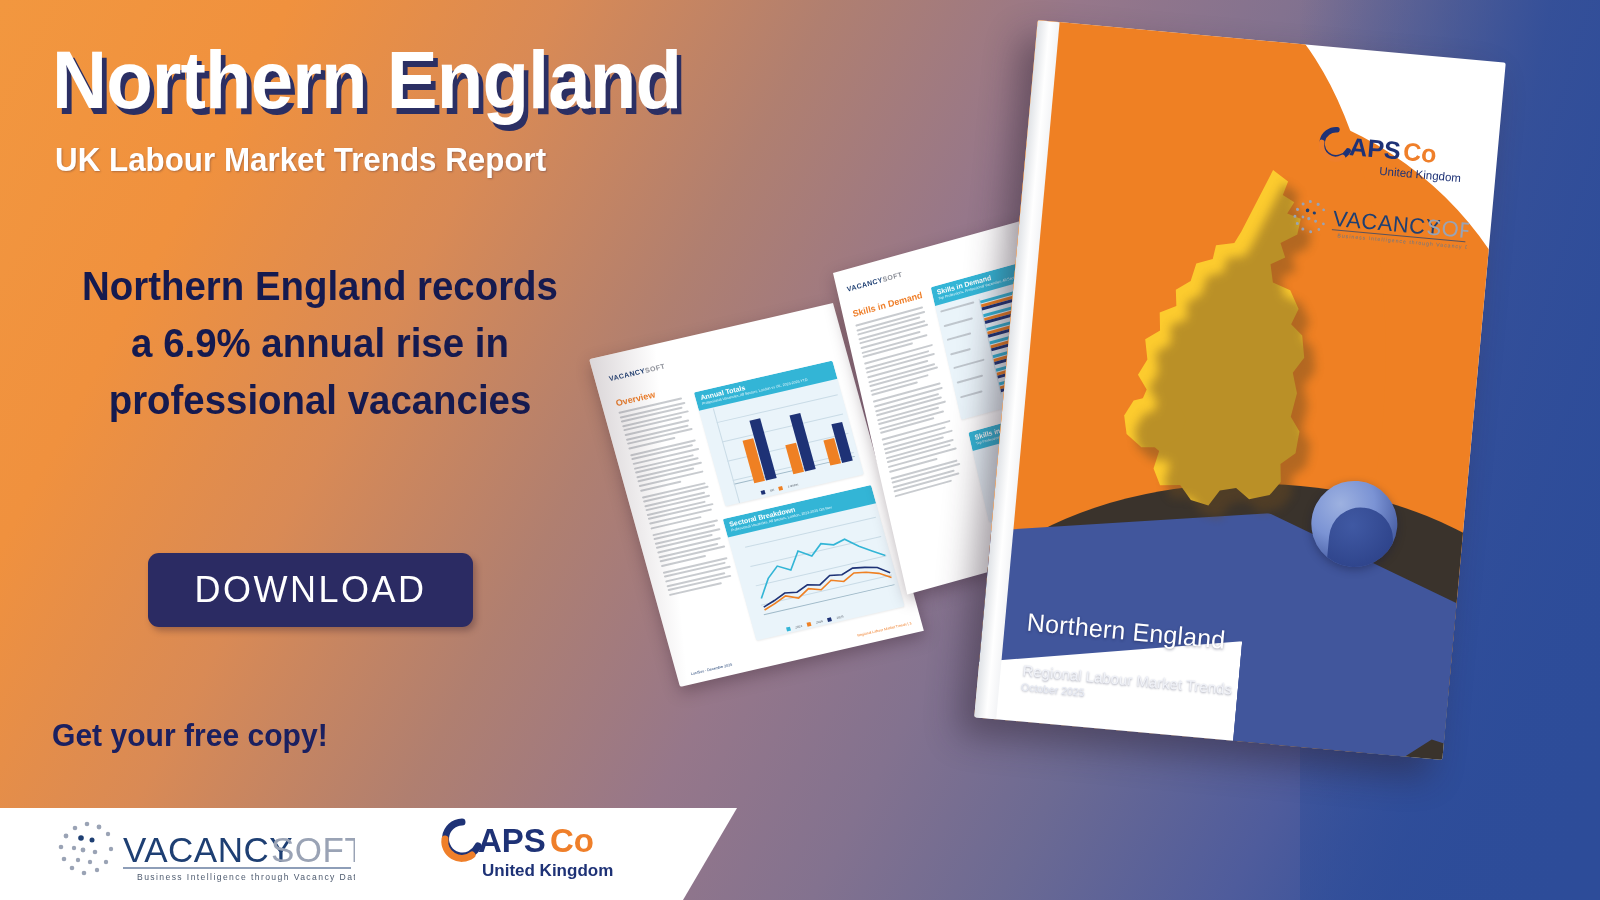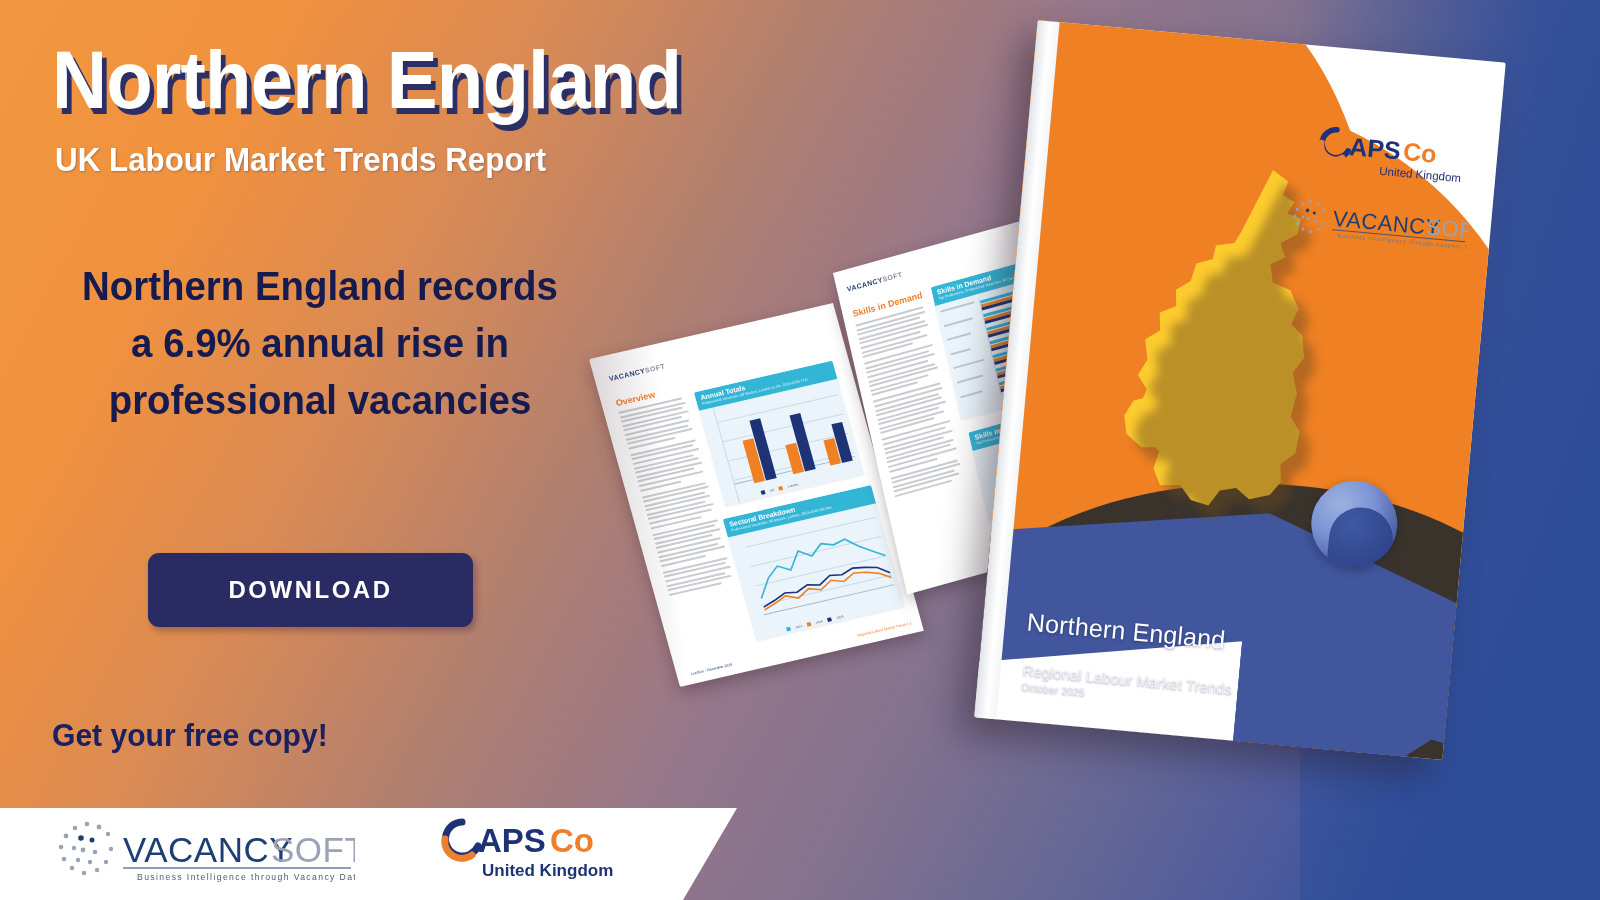--- a/index.html
+++ b/index.html
@@ -51,21 +51,21 @@
     transform:scaleX(.96);transform-origin:center top;
   }
   .btn{
     position:absolute;left:148px;top:553px;width:325px;height:74px;
     background:#2b2b63;border-radius:11px;
     box-shadow:3px 4px 6px rgba(60,35,45,.35);
     display:flex;align-items:center;justify-content:center;
     cursor:pointer;
   }
   .btn span{
-    color:#fff;font-size:24px;font-weight:700;letter-spacing:2.5px;
+    color:#fff;font-size:36px;font-weight:400;letter-spacing:2.5px;
   }
   .freecopy{
     position:absolute;left:52px;top:718px;
     font-size:31px;font-weight:700;color:#1b2060;
     transform:scaleX(.97);transform-origin:left top;
     white-space:nowrap;
   }
 
   
   .footer{

